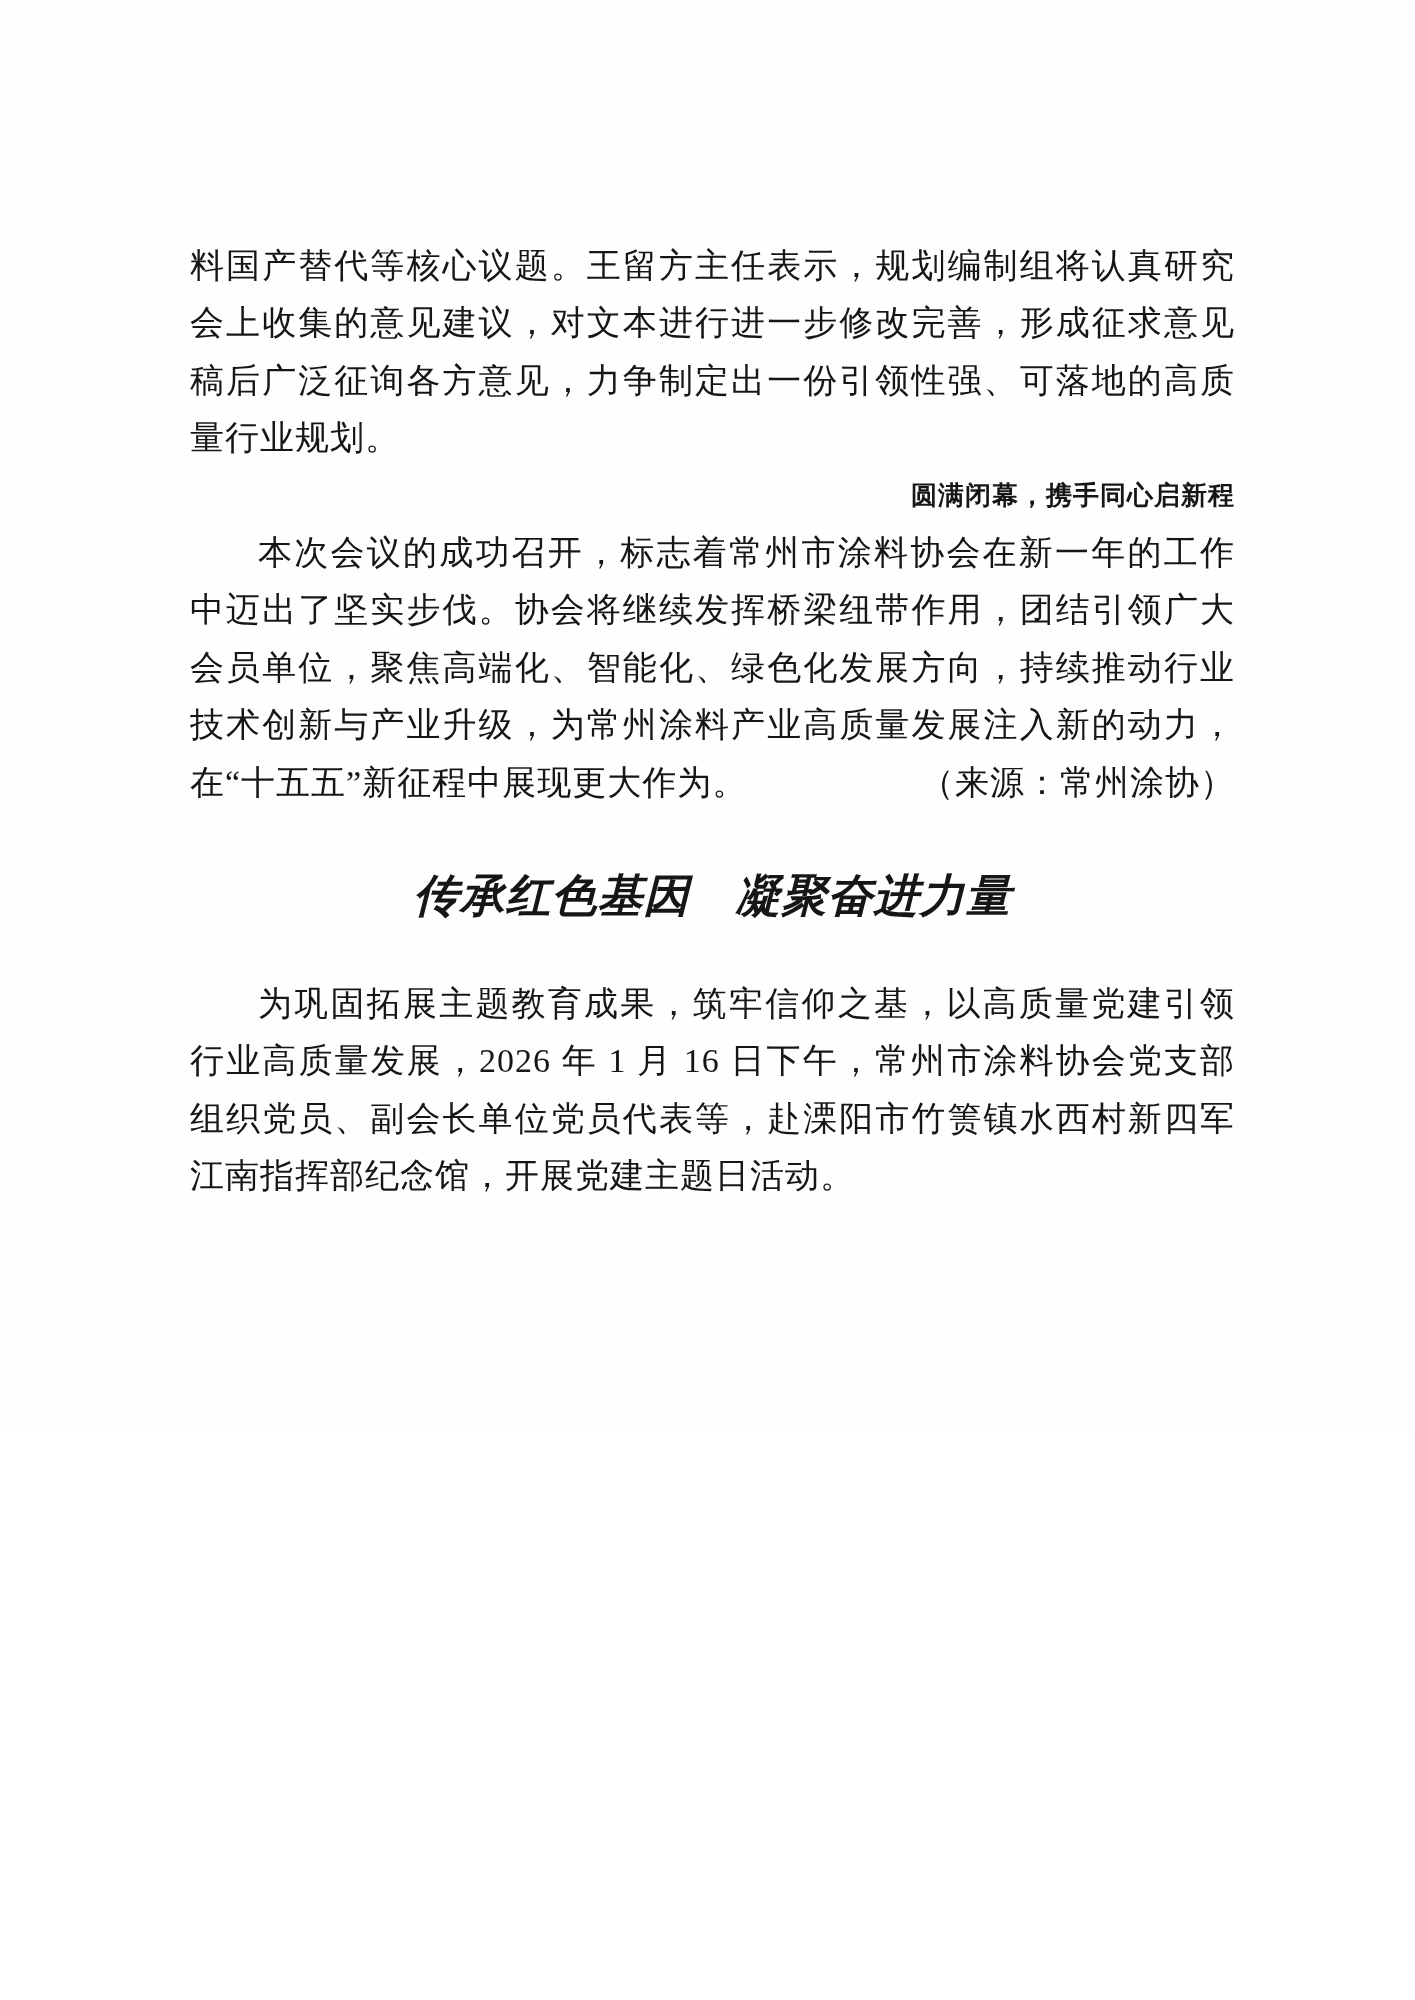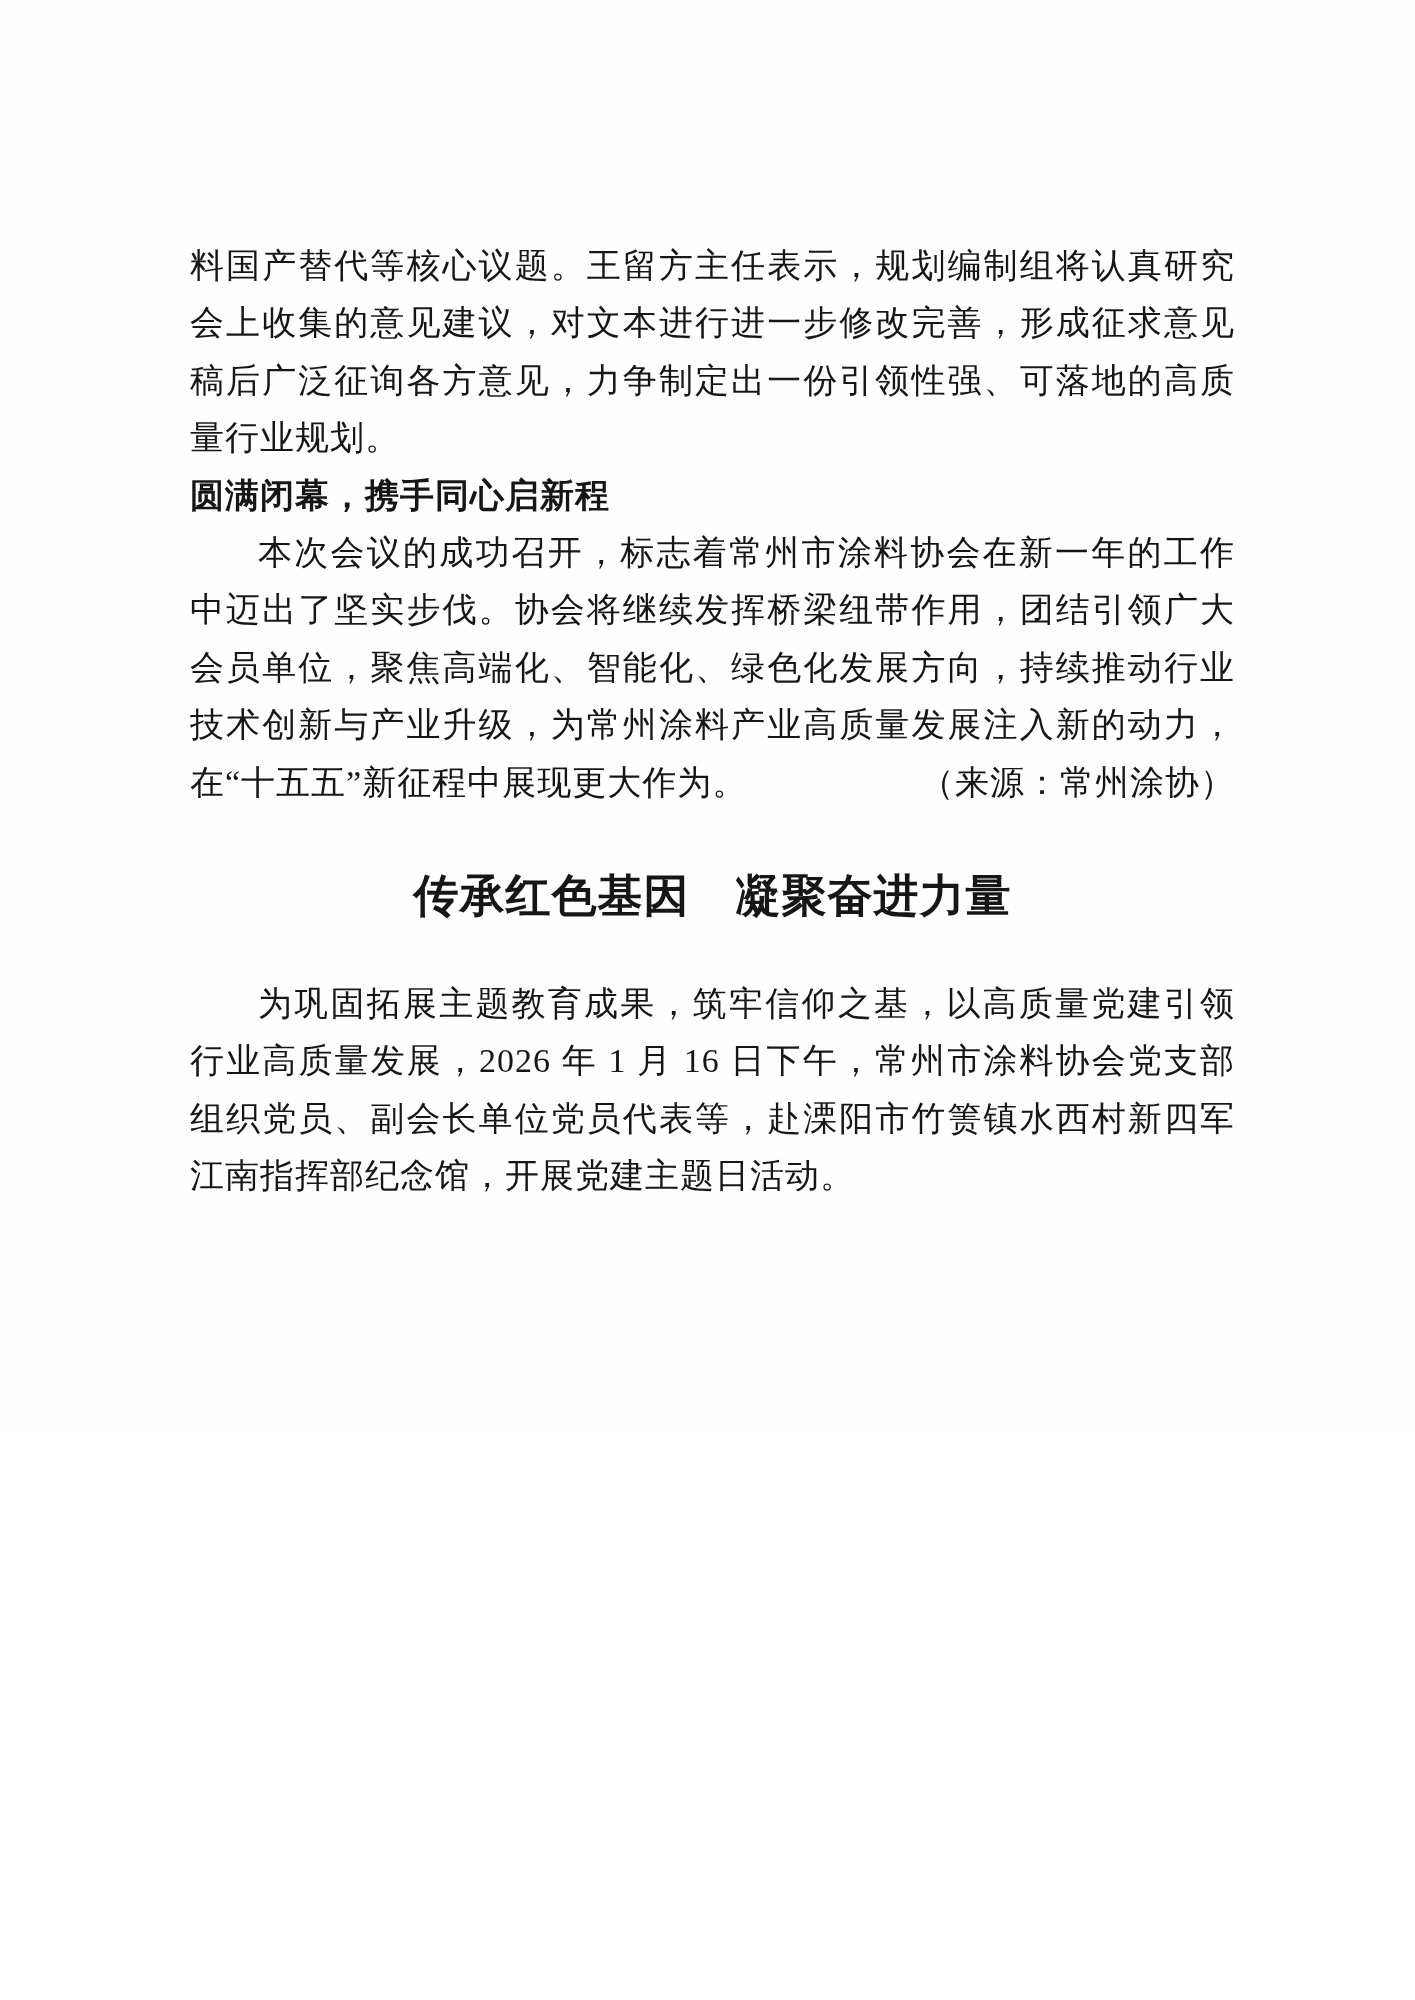--- a/index.html
+++ b/index.html
@@ -27,33 +27,34 @@
     text-align: justify;
   }
   .content p {
     margin: 0;
   }
   .indent {
     text-indent: 2em;
   }
   .section-heading {
     margin: 0;
-    font-size: 34px;
+    font-size: 26px;
     line-height: 57.4px;
     font-weight: bold;
-    text-align: left;
+    text-align: right;
     letter-spacing: 1px;
   }
   .article-title {
     margin: 55px 0 49px 0;
     font-size: 45px;
     line-height: 60px;
     font-weight: bold;
     text-align: center;
     letter-spacing: 1px;
+    font-style: italic;
   }
   .source-note {
     float: right;
   }
   .page-number {
     position: absolute;
     top: 1805px;
     left: 0;
     width: 100%;
     text-align: center;

